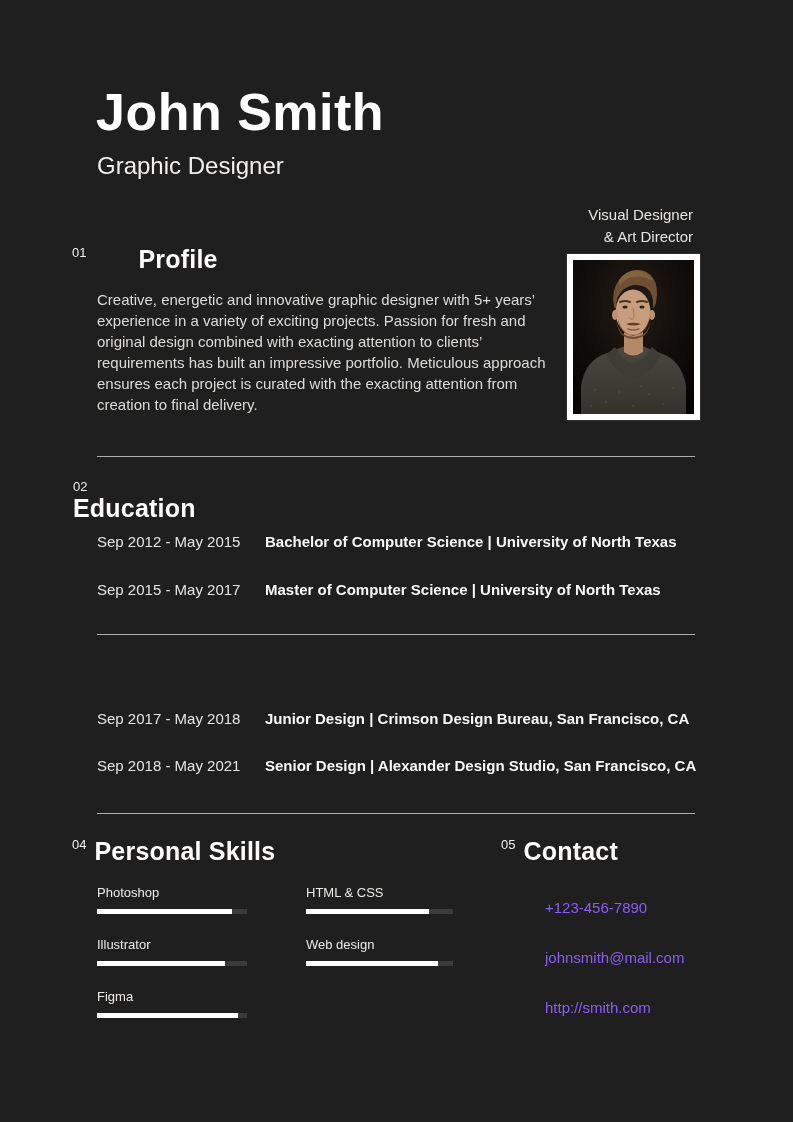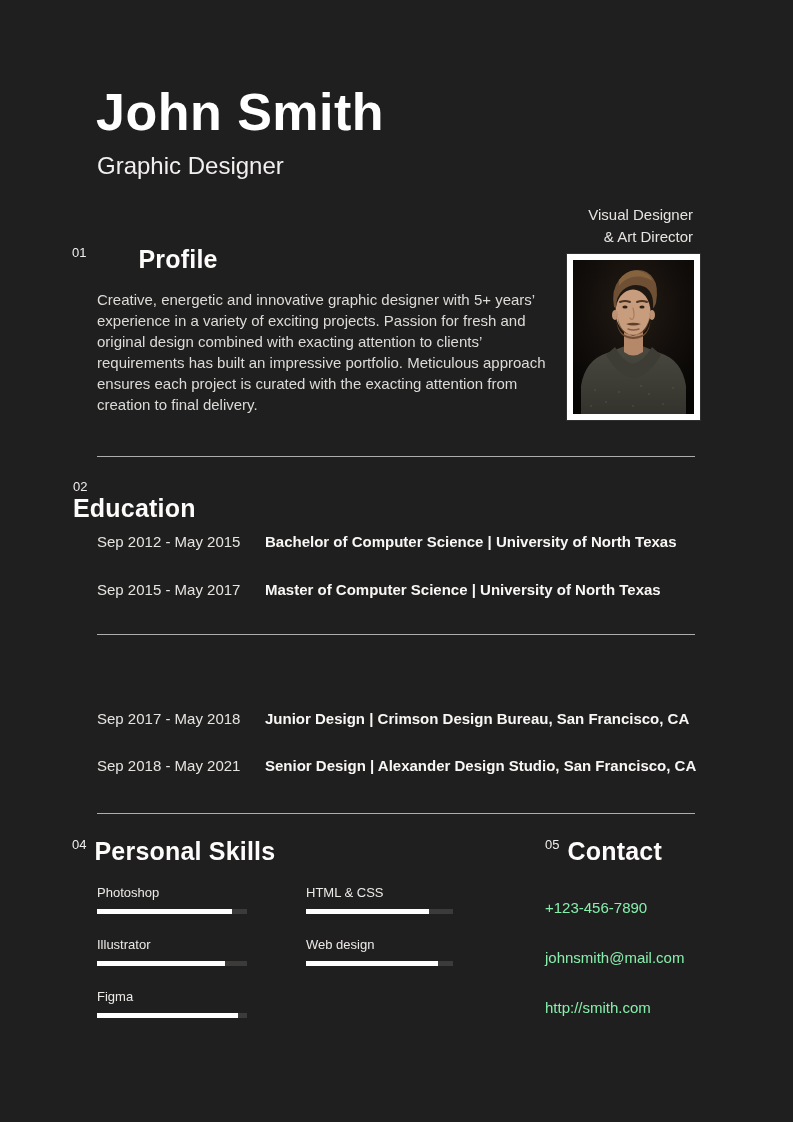--- a/index.html
+++ b/index.html
@@ -29,21 +29,21 @@
   .row .detail{color:#f8f7f5;font-weight:700;}
   
   .skill-col{position:absolute;top:884px;}
   .skill-col.left{left:97px;width:150px;}
   .skill-col.right{left:306px;width:147px;}
   .skill-item + .skill-item{margin-top:22px;}
   .skill-label{font-size:13px;line-height:18px;color:#eceae7;}
   .skill-bar{margin-top:7px;height:5px;background:#3c3b3a;overflow:hidden;}
   .skill-fill{height:100%;background:#ffffff;}
   
-  .contact-col{position:absolute;left:545px;top:899px;font-size:15px;line-height:17px;color:#86efac;}
+  .contact-col{position:absolute;left:545px;top:899px;font-size:15px;line-height:17px;color:#8b5cf6;}
   .contact-item + .contact-item{margin-top:33px;}
 </style>
 </head>
 <body>
 
 <div class="page">
 
   <div class="name">John Smith</div>
   <div class="job-title">Graphic Designer</div>
   <div class="tagline">
@@ -177,21 +177,21 @@
         </div>
     </div>
     <div class="skill-item">
       <div class="skill-label">Web design</div>
       <div class="skill-bar">
           <div class="skill-fill" style="width: 90%;"></div>
         </div>
     </div>
   </div>
 
-  <div class="sec-head" style="left:545px;top:836px;">
+  <div class="sec-head" style="left:501px;top:836px;">
     <span class="sec-num">05</span>
     <span class="sec-title">Contact</span>
   </div>
   <div class="contact-col">
     <div class="contact-item">+123-456-7890</div>
     <div class="contact-item">johnsmith@mail.com</div>
     <div class="contact-item">http://smith.com</div>
   </div>
 
 </div>

